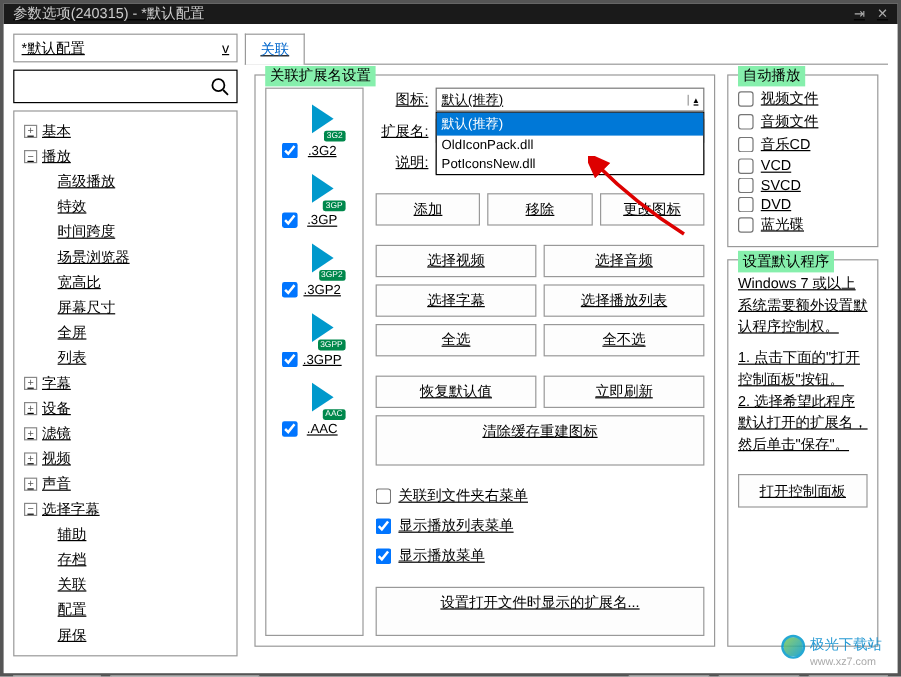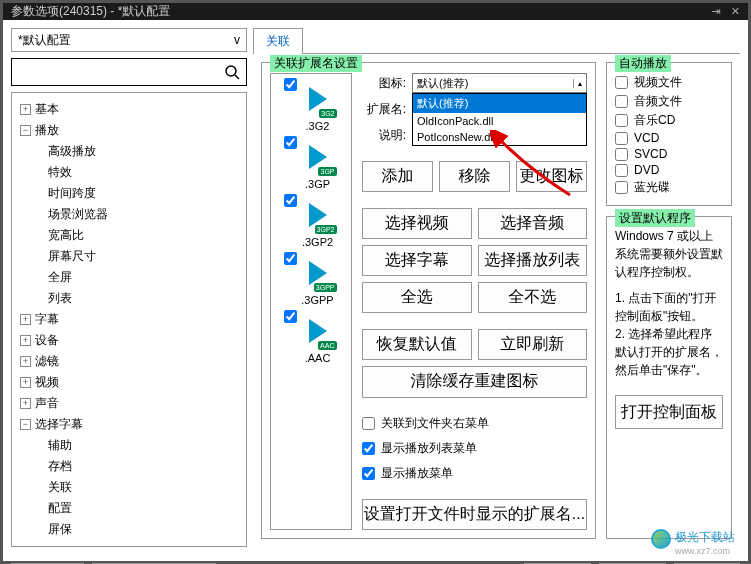--- a/index.html
+++ b/index.html
@@ -1,55 +1,55 @@
 <!DOCTYPE html>
 <html><head>
 <meta charset="utf-8">
 <style>
 * { box-sizing: border-box; margin: 0; padding: 0; font-family: "Microsoft YaHei", sans-serif; }
 body { background: #fff; width: 751px; height: 564px; overflow: hidden; position: relative; }
-.window { border: 3px solid #555; width: 751px; height: 564px; background: #fff; display: flex; flex-direction: column; }
+.window { border: 3px solid #555; width: 751px; height: 564px; background: #fff; display: flex; flex-direction: column; text-decoration: underline; }
 .titlebar { background: #1a1a1a; color: #ccc; height: 28px; display: flex; align-items: center; padding: 0 8px; font-size: 12px; }
 .titlebar-title { flex: 1; }
 .titlebar-icons { display: flex; gap: 10px; }
 .titlebar-icons span { cursor: pointer; font-size: 11px; color: #aaa; }
 .content { flex: 1; display: flex; padding: 8px; gap: 6px; }
-.left-col { width: 236px; display: flex; flex-direction: column; gap: 6px; }
+.left-col { width: 187px; display: flex; flex-direction: column; gap: 6px; }
 .profile-select { border: 1px solid #999; height: 24px; display: flex; align-items: center; padding: 0 6px; font-size: 12px; justify-content: space-between; }
 .search-box { border: 1px solid #000; height: 28px; display: flex; align-items: center; padding: 0 6px; justify-content: flex-end; }
 .tree-container { border: 1px solid #999; flex: 1; overflow: auto; padding: 6px 4px; font-size: 12px; }
 .tree-item { padding: 2px 0; display: flex; align-items: center; gap: 4px; cursor: pointer; }
 .tree-toggle { width: 11px; height: 11px; border: 1px solid #888; display: inline-flex; align-items: center; justify-content: center; font-size: 9px; line-height: 1; color: #555; }
 .tree-l1 { padding-left: 4px; }
 .tree-l2 { padding-left: 32px; }
 .right-col { flex: 1; display: flex; flex-direction: column; }
 .tabs { display: flex; border-bottom: 1px solid #999; font-size: 12px; }
 .tab { padding: 4px 12px; border: 1px solid #999; border-bottom: none; background: #fff; color: #0066cc; margin-bottom: -1px; }
 .tab-content { flex: 1; padding: 8px; display: flex; gap: 10px; }
 .fieldset { border: 1px solid #999; padding: 10px 8px 8px; font-size: 12px; position: relative; }
 .fieldset-title { position: absolute; top: -8px; left: 8px; background: #86efac; padding: 0 4px; font-size: 12px; }
 .assoc-list-wrap { flex: 1; display: flex; flex-direction: column; min-height: 0; }
 .assoc-inner { display: flex; gap: 10px; flex: 1; min-height: 0; }
 .format-list { width: 82px; border: 1px solid #999; overflow: auto; padding: 4px; display: flex; flex-direction: column; align-items: center; gap: 4px; }
 .format-item { display: flex; flex-direction: column; align-items: center; font-size: 11px; }
 .format-item .icon-box { width: 42px; height: 42px; display: flex; align-items: center; justify-content: center; position: relative; }
 .format-item .play-tri { width: 0; height: 0; border-left: 18px solid #0099cc; border-top: 12px solid transparent; border-bottom: 12px solid transparent; }
 .format-item .badge { position: absolute; bottom: 2px; right: 2px; background: #00884c; color: #fff; font-size: 7px; padding: 1px 2px; border-radius: 2px; }
-.format-row { display: flex; align-items: flex-start; gap: 0; }
+.format-row { display: flex; align-items: flex-end; gap: 0; }
 .middle-controls { flex: 1; display: flex; flex-direction: column; gap: 6px; }
 .form-row { display: flex; align-items: center; gap: 6px; font-size: 12px; }
 .form-label { width: 44px; text-align: right; }
 .combo { border: 1px solid #7a7a7a; height: 20px; flex: 1; display: flex; align-items: center; padding: 0 4px; font-size: 11px; justify-content: space-between; position: relative; }
 .combo .arrow { font-size: 8px; border-left: 1px solid #999; padding-left: 4px; }
 .dropdown { position: absolute; top: 19px; left: -1px; right: -1px; background: #fff; border: 1px solid #000; z-index: 10; }
 .dropdown-item { padding: 2px 4px; font-size: 11px; }
 .dropdown-item.selected { background: #0078d7; color: #fff; }
 .text-input { border: 1px solid #7a7a7a; height: 20px; flex: 1; padding: 0 4px; font-size: 11px; }
 .btn-row { display: flex; gap: 6px; }
-.btn { border: 1px solid #999; background: #fdfdfd; font-size: 16px; padding: 4px 0; flex: 1; text-align: center; cursor: pointer; }
+.btn { border: 1px solid #999; background: #fdfdfd; font-size: 12px; padding: 4px 0; flex: 1; text-align: center; cursor: pointer; }
 .btn-wide { width: 100%; }
 .cb-row { display: flex; align-items: center; gap: 6px; font-size: 12px; padding: 1px 0; }
 .cb-row input { width: 13px; height: 13px; }
 .right-side { width: 126px; display: flex; flex-direction: column; gap: 10px; }
 .autoplay-box { border: 1px solid #999; padding: 10px 8px 8px; position: relative; }
 .autoplay-box .fieldset-title { top: -8px; }
 .default-prog { border: 1px solid #999; padding: 10px 8px 8px; position: relative; flex: 1; font-size: 12px; line-height: 1.5; }
 .open-cp { margin-top: 16px; }
 .footer { display: flex; padding: 8px; gap: 8px; font-size: 12px; align-items: center; border-top: none; }
 .footer-btn { border: 1px solid #999; padding: 4px 12px; background: #fdfdfd; cursor: pointer; }

